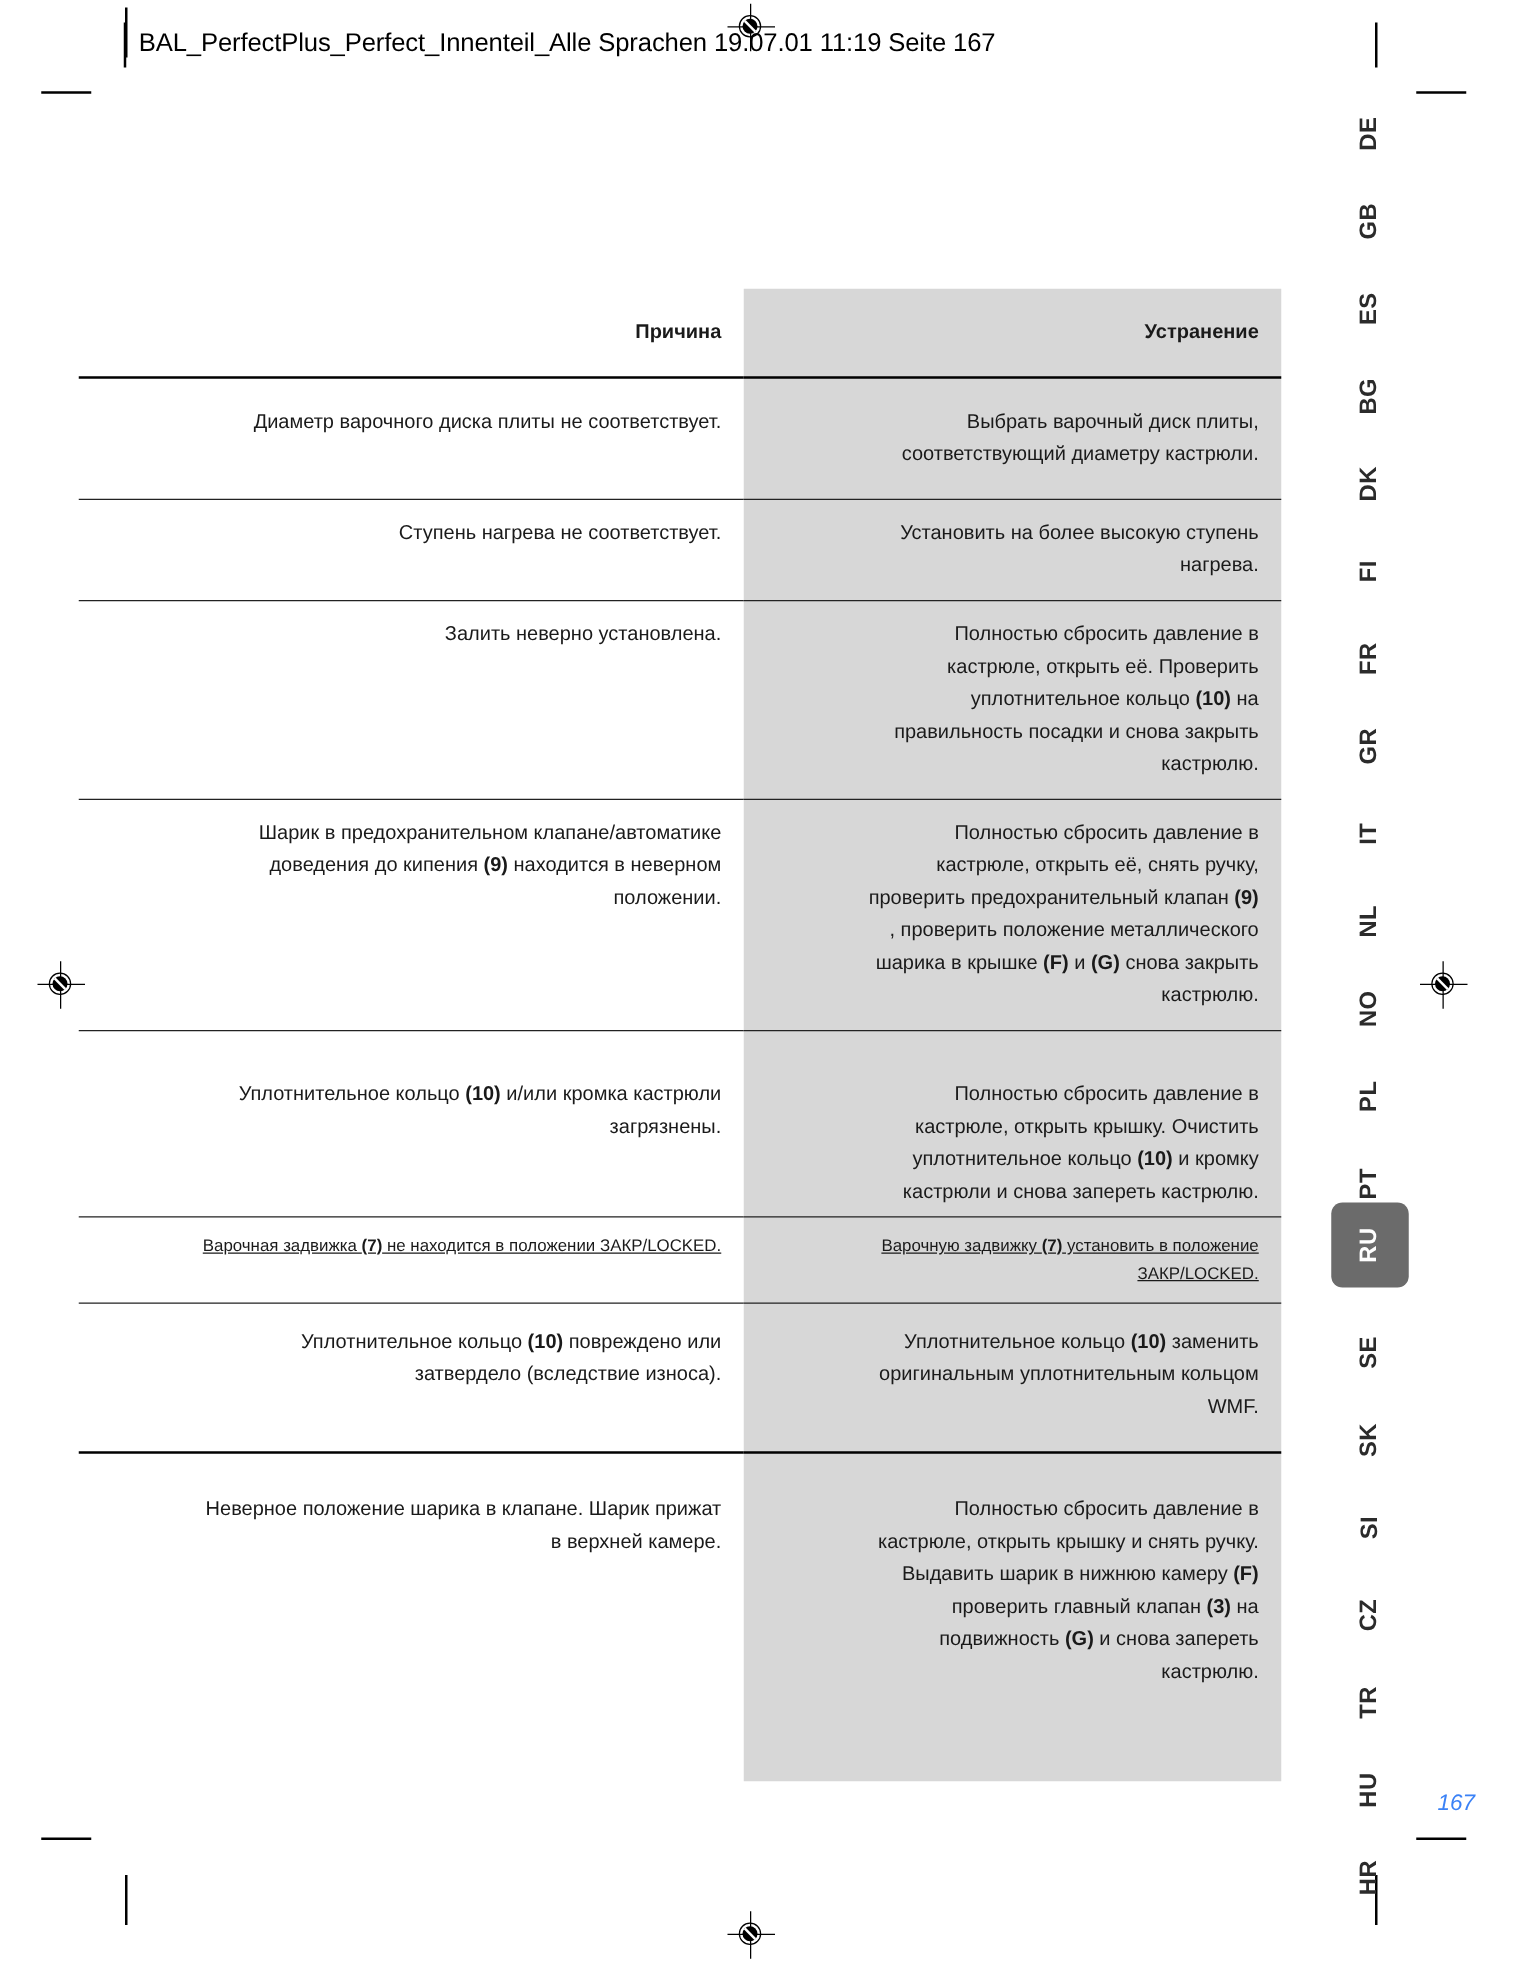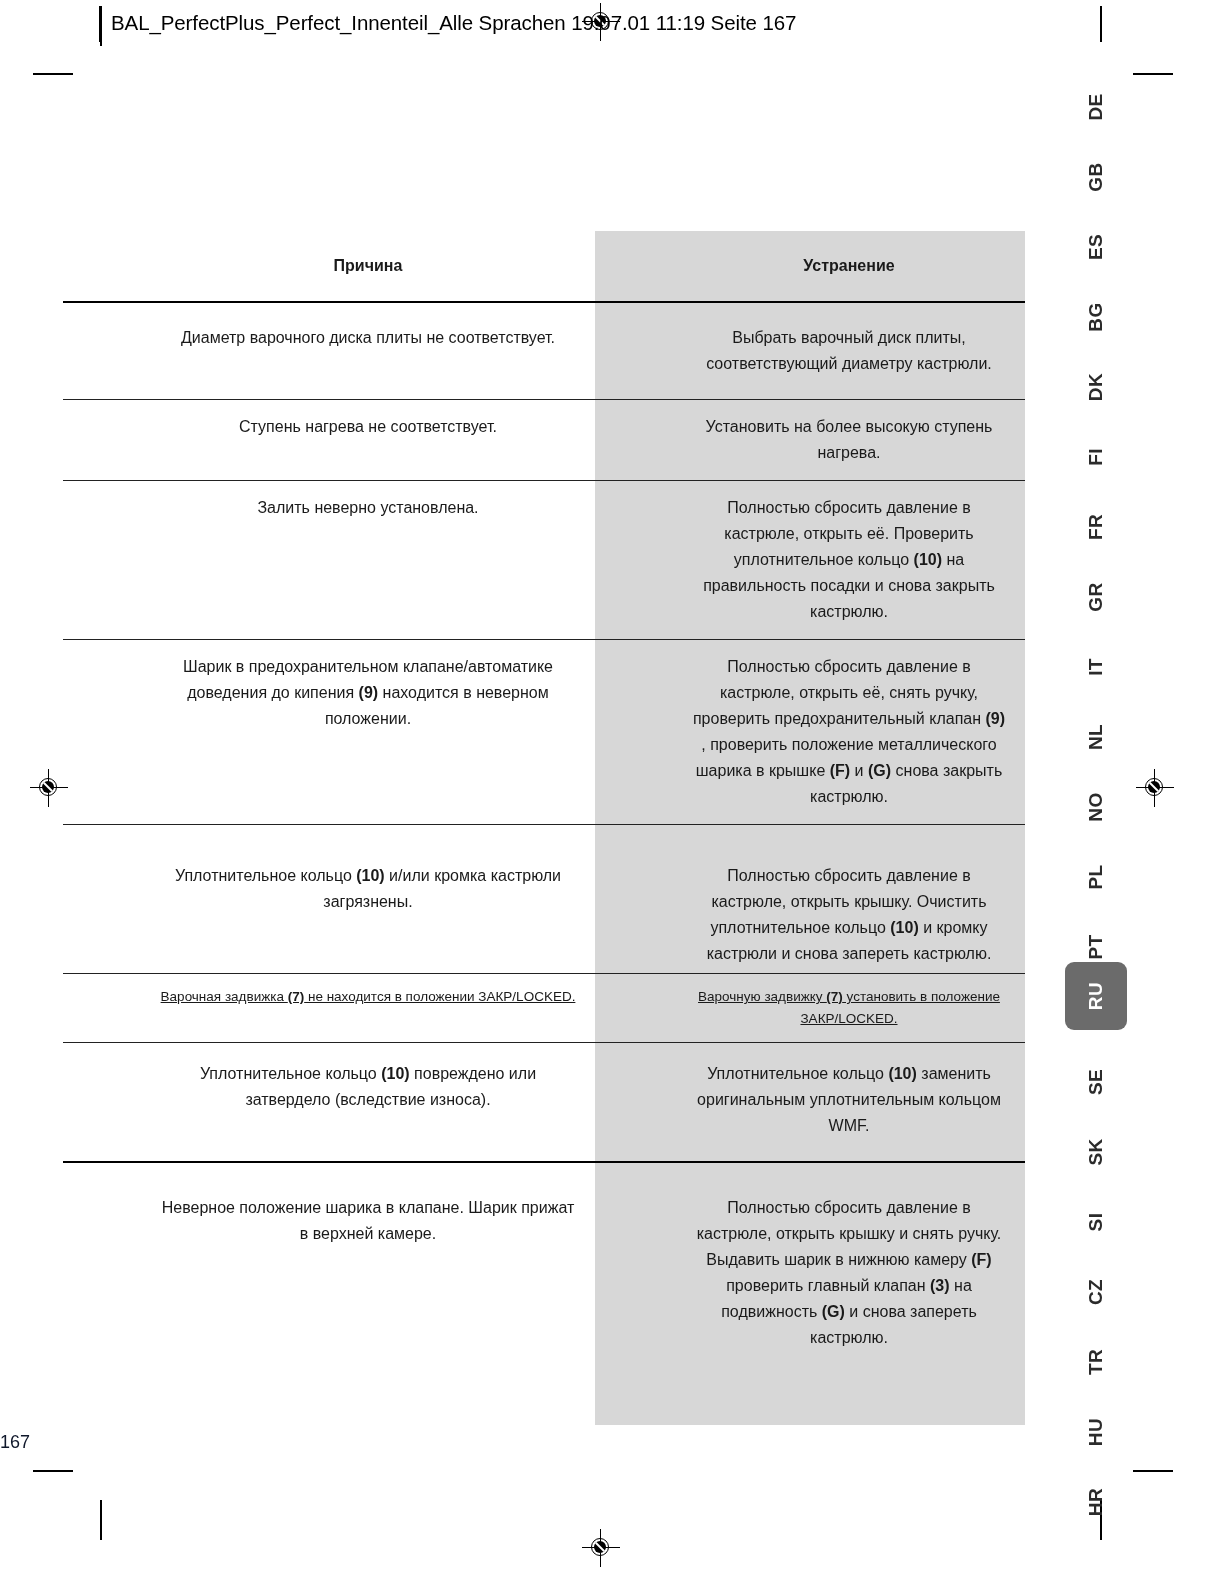--- a/index.html
+++ b/index.html
@@ -65,21 +65,21 @@
   .reg-mark .reg-cross-v {
     position: absolute;
     left: 18px; top: 0;
     width: 1px; height: 38px;
     background: #000;
   }
 
   
   .header-band {
     position: absolute;
-    left: 0; top: 4px;
+    left: 0; top: 16px;
     width: 1219px;
     height: 46px;
   }
   .header-rule {
     position: absolute;
     left: 99px; top: 2px;
     width: 2px; height: 36px;
     background: #000;
   }
   .header-rule-right {
@@ -126,21 +126,21 @@
   }
   .tbl {
     position: relative;
     width: 962px;
     border-collapse: collapse;
     table-layout: fixed;
   }
   .tbl td, .tbl th {
     padding: 0;
     vertical-align: top;
-    text-align: center;
+    text-align: right;
   }
   .c-left  { width: 532px; }
   .c-right { width: 430px; }
 
   .cell-inner {
     padding: 0 18px 0 96px;
     font-size: 16px;
     line-height: 26px;
   }
 
@@ -198,23 +198,24 @@
     width: 62px;
     left: 2px;
   }
 
   
   .page-number {
     position: absolute;
     left: 0;
     top: 1432px;
     width: 1180px;
-    text-align: left;
+    text-align: right;
     font-size: 18px;
-    color: #0f172a;
+    color: #3b82f6;
+    font-style: italic;
   }
 </style>
 </head>
 <body>
 
 <div class="page">
 
   <div class="crop-mark crop-h" style="left:33px; top:73px;"></div>
   <div class="crop-mark crop-h" style="left:1133px; top:73px;"></div>
   <div class="crop-mark crop-v" style="left:100px; top:6px;"></div>

